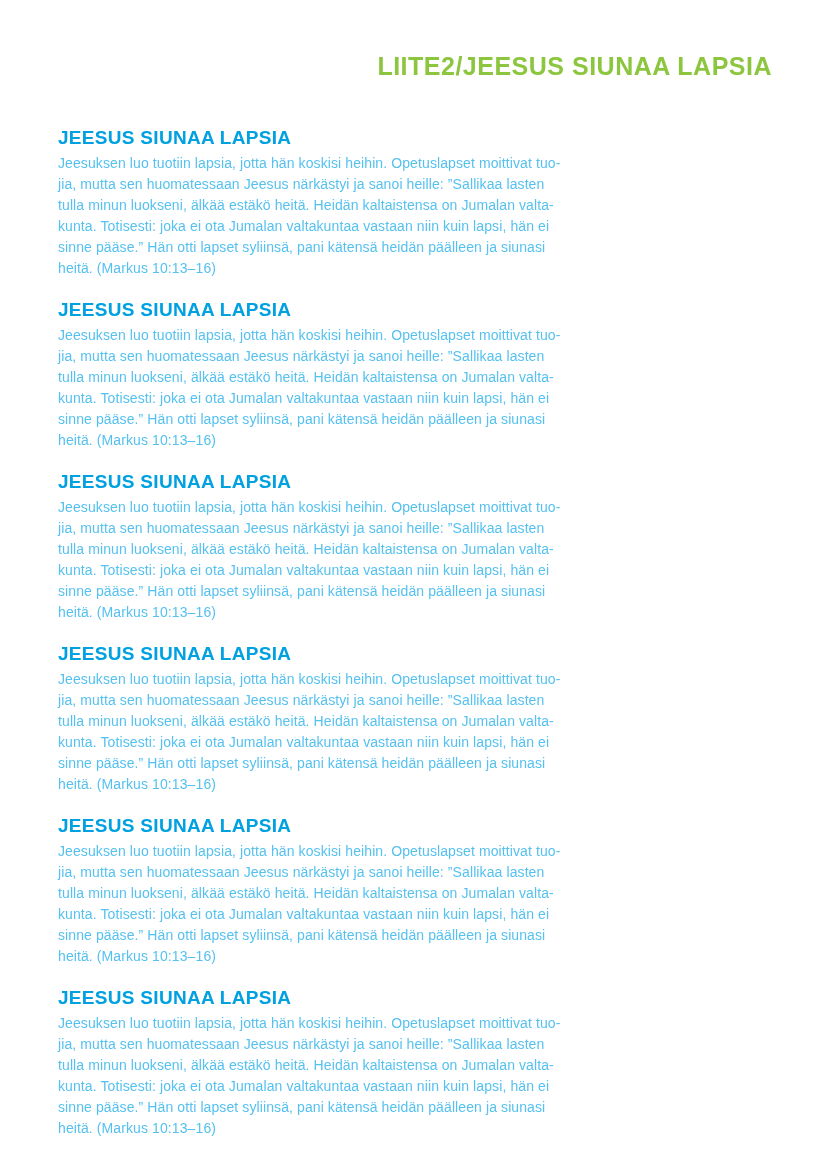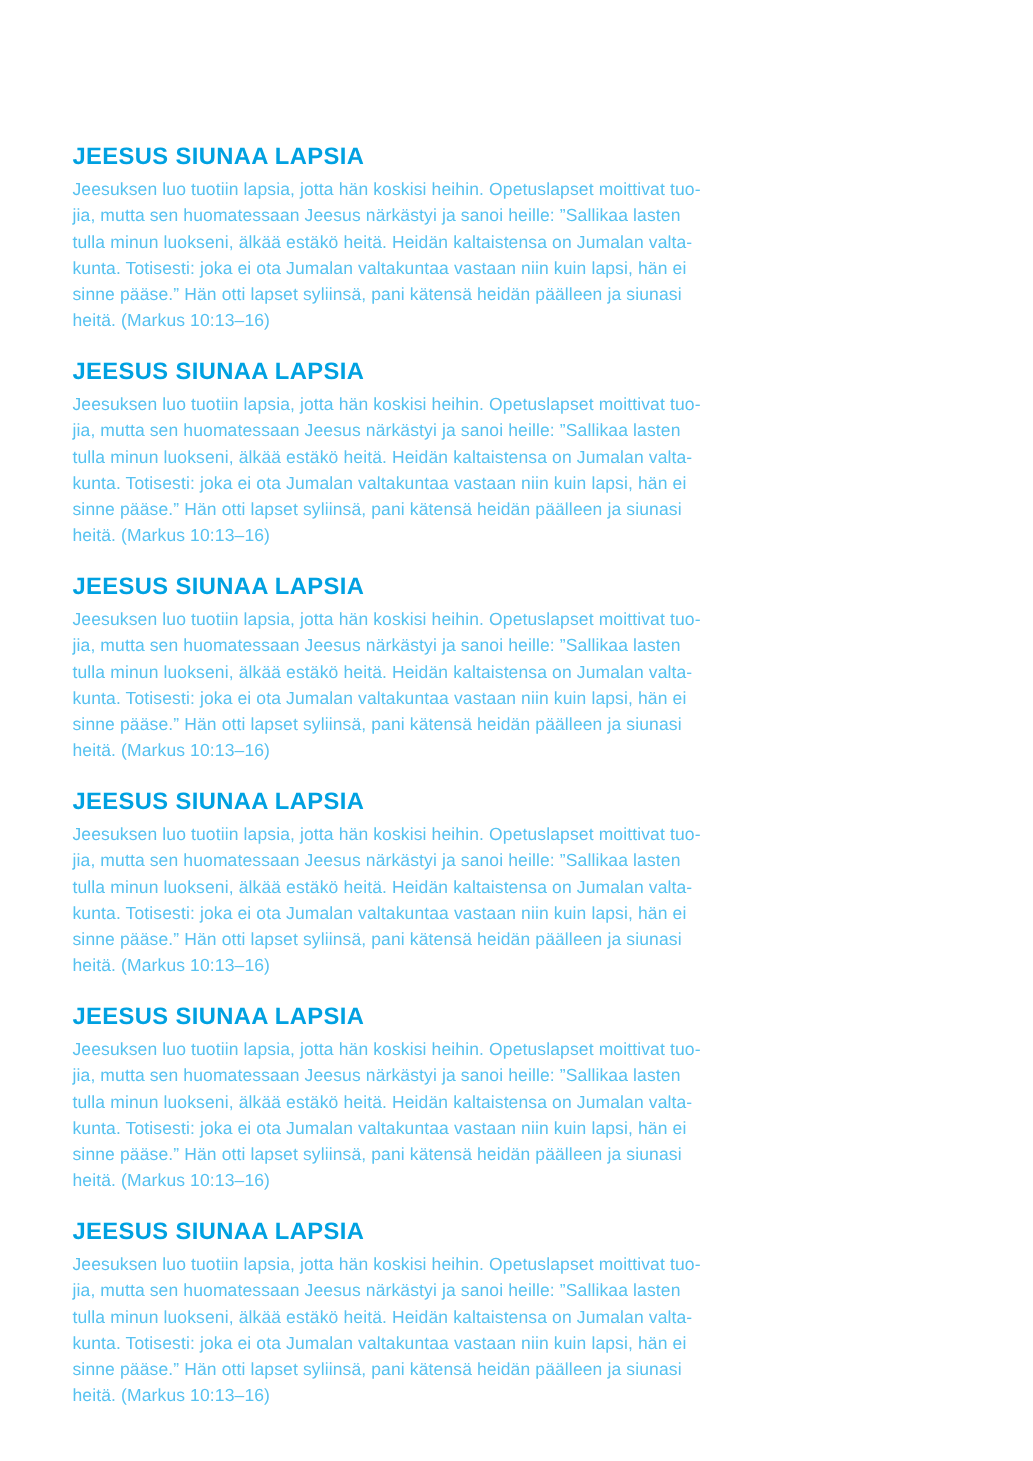--- a/index.html
+++ b/index.html
@@ -28,21 +28,21 @@
   .content {
     position: absolute;
     left: 58px;
     top: 114px;
     right: 54px;
   }
   .block {
     margin-bottom: 19px;
   }
   .heading {
-    margin: 0 0 3px 0;
+    margin: 12px 0 3px 0;
     color: #00A1E1;
     font-size: 19px;
     font-weight: bold;
     letter-spacing: 0.3px;
     line-height: 24px;
     white-space: nowrap;
   }
   .line {
     color: #55C1F0;
     font-size: 14px;
@@ -50,20 +50,21 @@
     letter-spacing: 0.1px;
     line-height: 21px;
     white-space: nowrap;
   }
 </style>
 </head>
 <body>
 
 <div class="page">
 
+  <div class="doc-title">LIITE2/JEESUS SIUNAA LAPSIA</div>
 
   <div class="content">
 
     <section class="block">
       <h2 class="heading">JEESUS SIUNAA LAPSIA</h2>
       <div class="line">Jeesuksen luo tuotiin lapsia, jotta hän koskisi heihin. Opetuslapset moittivat tuo-</div>
       <div class="line">jia, mutta sen huomatessaan Jeesus närkästyi ja sanoi heille: ”Sallikaa lasten</div>
       <div class="line">tulla minun luokseni, älkää estäkö heitä. Heidän kaltaistensa on Jumalan valta-</div>
       <div class="line">kunta. Totisesti: joka ei ota Jumalan valtakuntaa vastaan niin kuin lapsi, hän ei</div>
       <div class="line">sinne pääse.” Hän otti lapset syliinsä, pani kätensä heidän päälleen ja siunasi</div>

